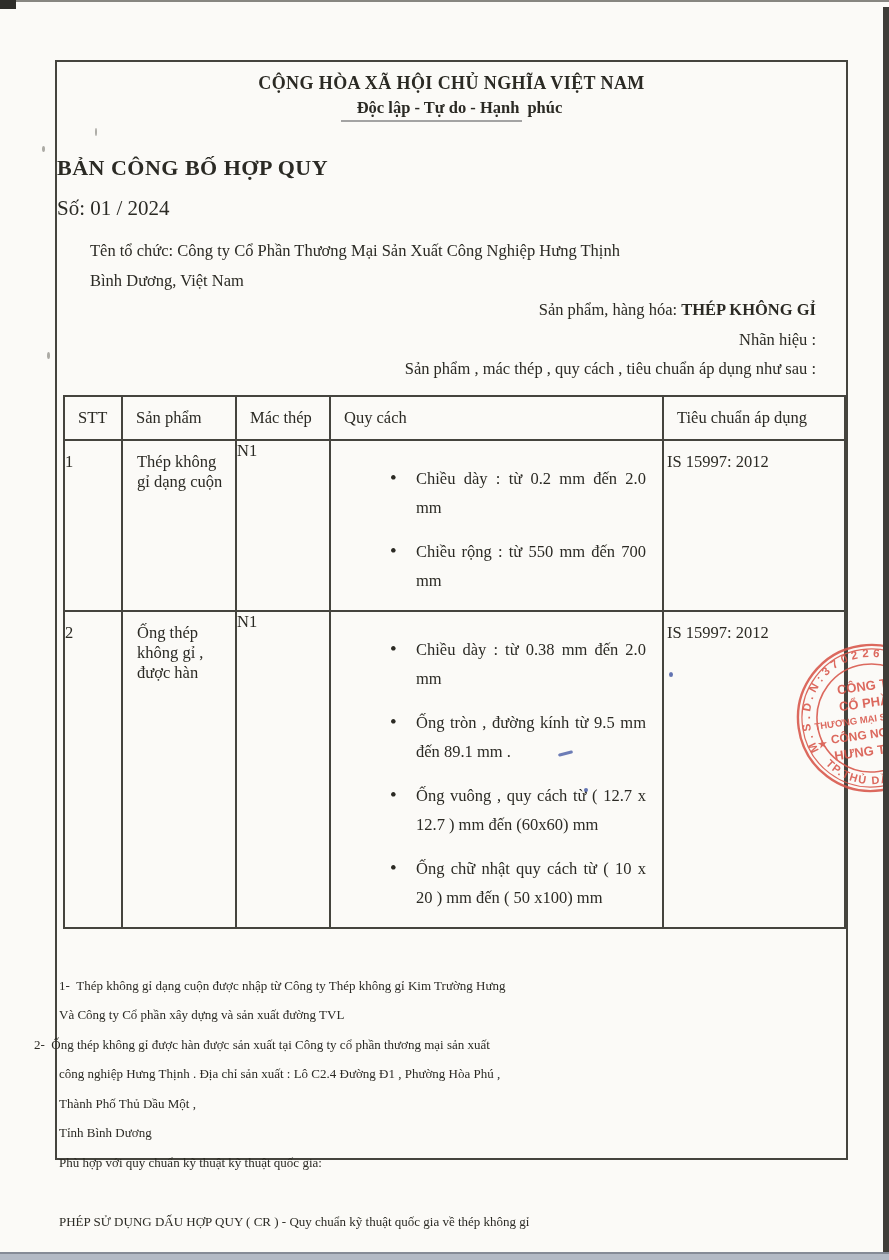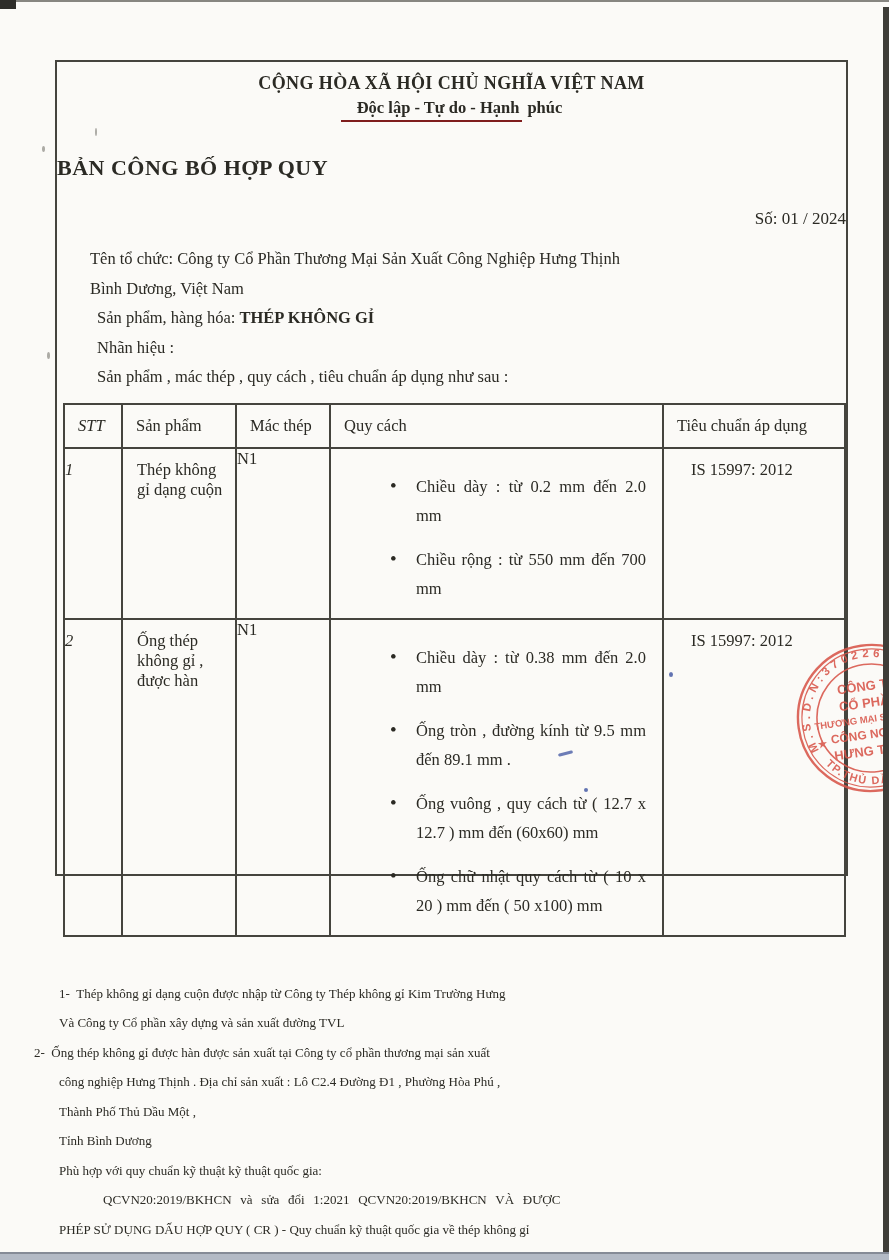--- a/index.html
+++ b/index.html
@@ -15,52 +15,52 @@
   .edge-top    { position:absolute; left:0; top:0; width:889px; height:2px; background:#55544e; opacity:.7; z-index:20; }
   .edge-blob   { position:absolute; left:0; top:0; width:16px; height:9px; background:#2e2d29; z-index:21; }
   .edge-right  { position:absolute; right:0; top:7px; width:6px; height:1246px; background:#3e3d38; z-index:30; }
   .edge-bottom { position:absolute; left:0; bottom:0; width:889px; height:8px; background:#b3bac5; border-top:2px solid #858b96; z-index:31; }
   .speck { position:absolute; border-radius:50%; background:#6b6a62; opacity:.55; z-index:3; }
   .speck.blue { background:#3c51a0; opacity:.8; }
   .ink-dash { position:absolute; width:15px; height:3px; background:#3c51a0; opacity:.75; transform:rotate(-14deg); border-radius:2px; z-index:3; }
 
   
   .page-frame {
-    position:absolute; left:55px; top:60px; width:793px; height:816px;
+    position:absolute; left:55px; top:60px; width:793px; height:1100px;
     border:2px solid #45443e;
     z-index:2;
   }
   .doc { padding-top:11px; }
 
   .national-title { text-align:center; font-size:18px; font-weight:bold; letter-spacing:.4px; }
   .motto { text-align:center; font-size:16.5px; font-weight:bold; margin-top:4px; }
-  .motto .u { display:inline-block; border-bottom:2px solid #7f1d1d; padding:0 3px 2px 16px; }
+  .motto .u { display:inline-block; border-bottom:2px solid #a3a3a3; padding:0 3px 2px 16px; }
   .motto .tail { margin-left:5px; }
   .doc-title { text-align:left; font-size:22px; font-weight:bold; margin-top:33px; letter-spacing:.5px; }
-  .doc-number { text-align:right; font-size:17px; margin-top:28px; }
+  .doc-number { text-align:left; font-size:21px; margin-top:15px; }
 
   .info { margin:15px 30px 0 33px; font-size:16.5px; line-height:29.5px; }
   .info p { margin:0; }
-  .info .indent { margin-left:7px; }
+  .info .indent { margin-left:1px;text-align:right; }
   .bold { font-weight:bold; }
 
   table.spec {
     margin:11px 0 0 6px;
     border-collapse:collapse;
     width:781px;
     font-size:16.5px;
     table-layout:fixed;
   }
   table.spec th, table.spec td { border:2px solid #45443e; vertical-align:top; font-weight:normal; text-align:left; }
   table.spec th { height:44px; vertical-align:middle; padding-left:13px; }
-  th.c-stt, td.c-stt { text-align:center; padding-left:0;font-style:italic; }
+  th.c-stt, td.c-stt { text-align:center; padding-left:0; }
   td.c-stt { padding-top:11px; }
   td.c-prod { padding:11px 12px 0 14px; text-align:justify; }
   td.c-grade { text-align:center; }
-  td.c-std { padding:11px 6px 0 27px; }
+  td.c-std { padding:11px 6px 0 3px; }
   td.c-spec { padding:16px 10px 0 0; }
   td.c-spec ul { list-style:none; margin-top:7px; }
   td.c-spec li { position:relative; margin:0 6px 15px 57px; padding-left:28px; text-align:justify; line-height:29px; }
   td.c-spec li::before { content:"•"; position:absolute; left:2px; top:-1px; font-size:19px; }
   tr.r1 { height:95px; } tr.r2 { height:238px; }
 
   .notes { margin:42px 2px 0 2px; font-size:13px; line-height:29.5px; }
   .notes p { margin:0; }
   .note-1 { margin-left:46px; }
   .note-2 { margin-left:71px; text-indent:-25px; }
@@ -146,21 +146,21 @@
         <td class="c-std">IS 15997: 2012</td>
       </tr>
     </tbody>
       </table>
 
     <div class="notes">
       <p class="note-1"><span>1-</span>&nbsp;&nbsp;<span>Thép không gỉ dạng cuộn được nhập từ Công ty Thép không gỉ Kim Trường Hưng</span><br><span>Và Công ty Cổ phần xây dựng và sản xuất đường TVL</span></p>
       <p class="note-2"><span>2-</span>&nbsp;&nbsp;<span>Ống thép không gỉ được hàn được sản xuất tại Công ty cổ phần thương mại sản xuất</span><br><span>công nghiệp Hưng Thịnh . Địa chỉ sản xuất : Lô C2.4 Đường Đ1 , Phường Hòa Phú ,</span><br><span>Thành Phố Thủ Dầu Một ,</span></p>
       <p class="province">Tỉnh Bình Dương</p>
       <p class="conf-intro">Phù hợp với quy chuẩn kỹ thuật kỹ thuật quốc gia:</p>
-      <p class="conf-detail"><span class="w1">QCVN20:2019/BKHCN và sửa đổi 1:2021 QCVN20:2019/BKHCN VÀ ĐƯỢC</span><br><span>PHÉP SỬ DỤNG DẤU HỢP QUY ( CR ) -  Quy chuẩn kỹ thuật quốc gia về thép không gỉ</span></p>
+      <p class="conf-detail"><br><span>PHÉP SỬ DỤNG DẤU HỢP QUY ( CR ) -  Quy chuẩn kỹ thuật quốc gia về thép không gỉ</span></p>
     </div>
 
   </div>
 </div>
 
 <svg class="stamp" viewBox="0 0 240 240">
   <g transform="rotate(-8 120 120)" fill="none" stroke="#d8564a">
     <circle cx="120" cy="120" r="73" stroke-width="2.4"></circle>
     <circle cx="120" cy="120" r="69" stroke-width="1.2"></circle>
     <circle cx="120" cy="120" r="54" stroke-width="1.6"></circle>

